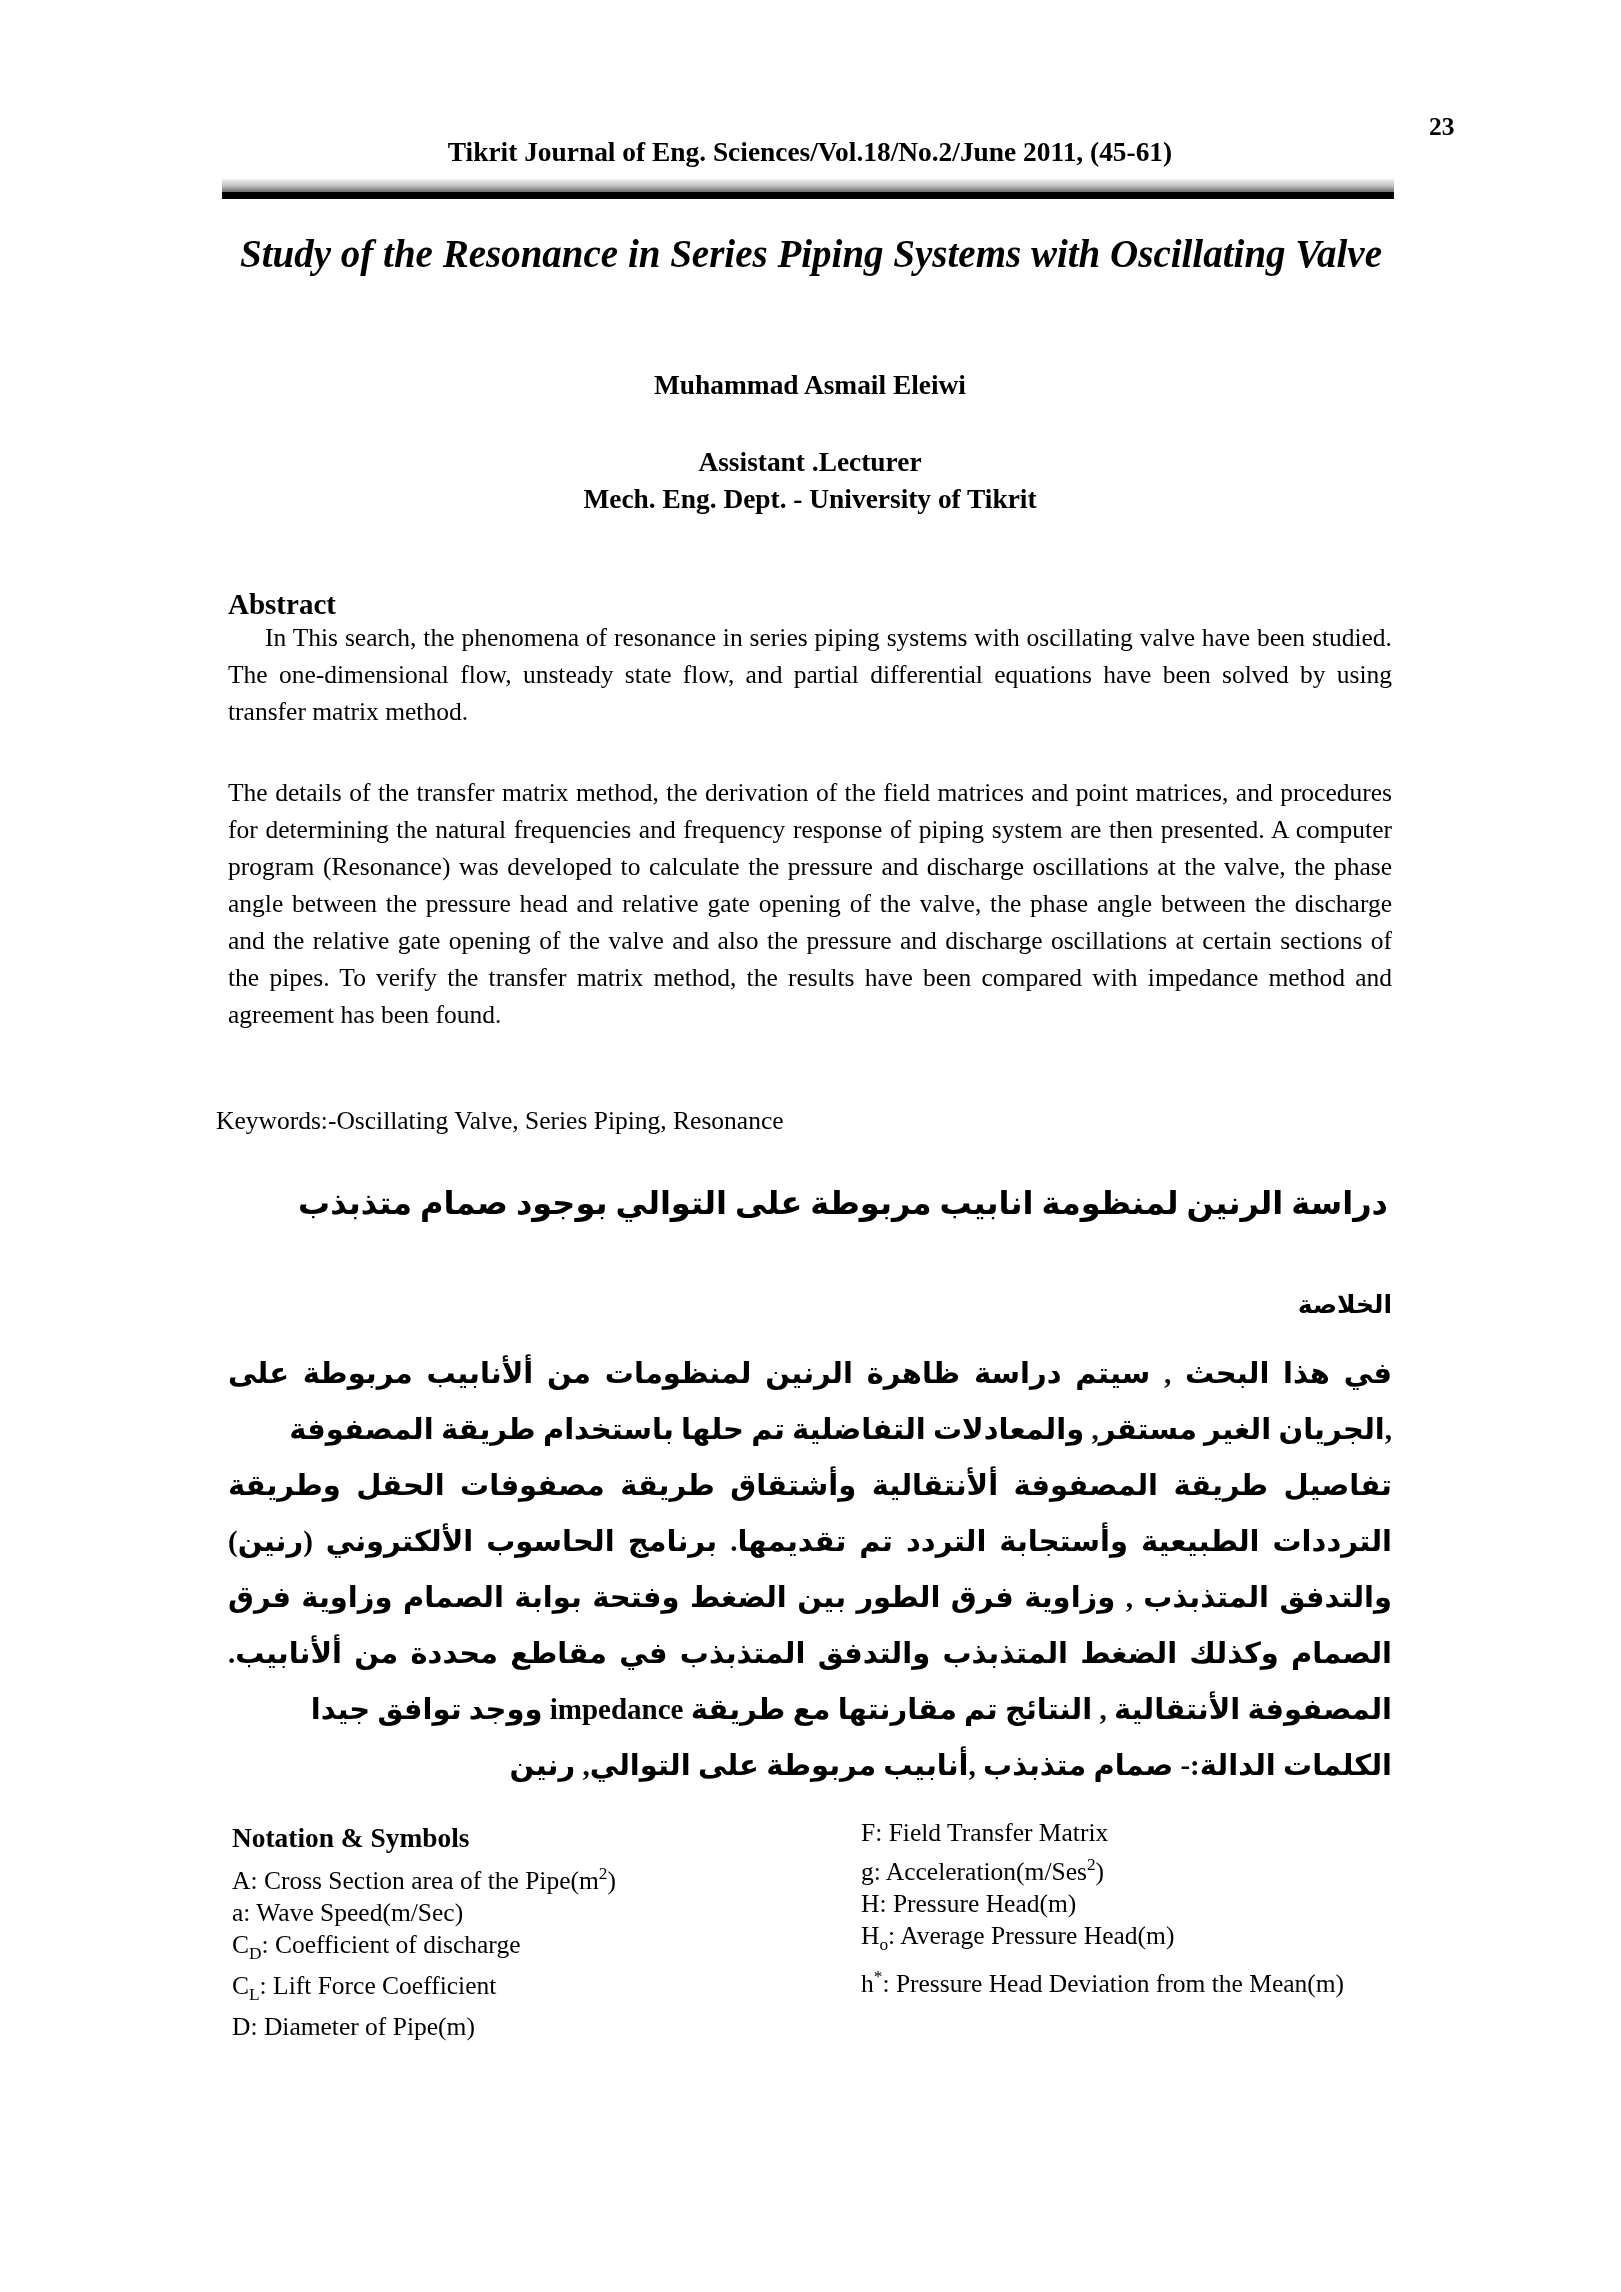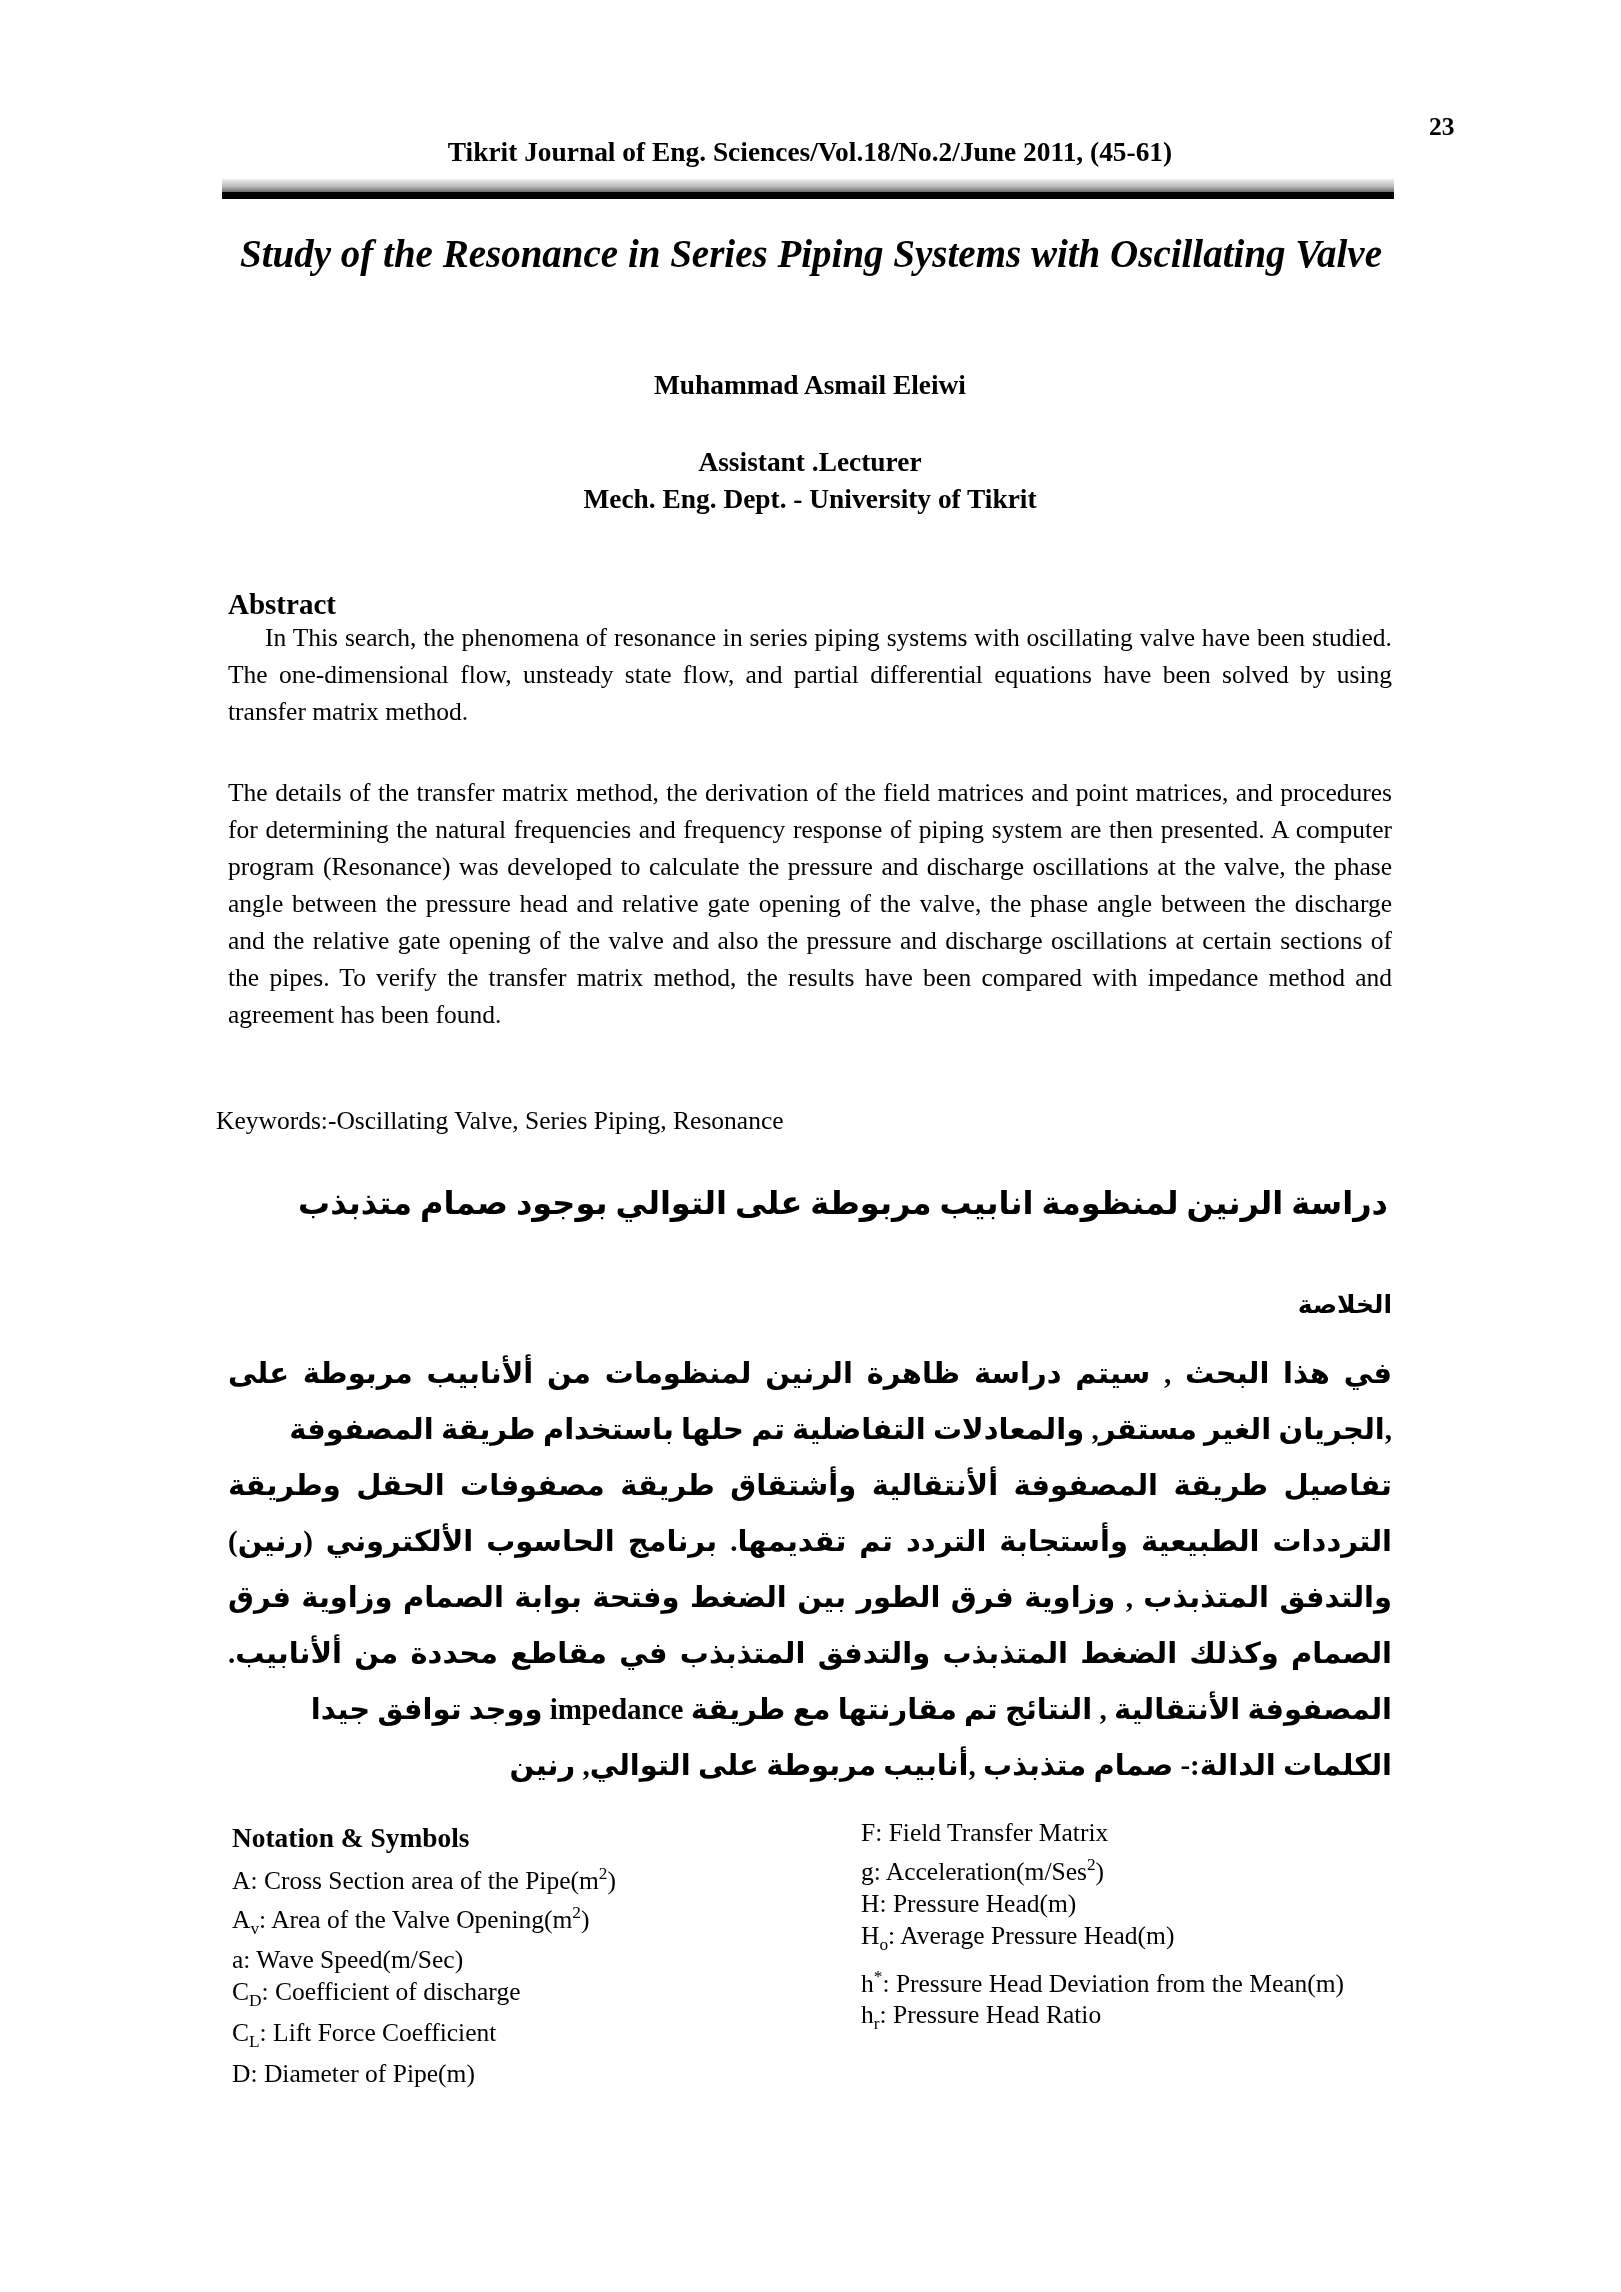--- a/index.html
+++ b/index.html
@@ -101,33 +101,31 @@
     <div class="ar-line just">والتدفق المتذبذب , وزاوية فرق الطور بين الضغط وفتحة بوابة الصمام وزاوية فرق الطور بين التدفق وفتحة بوابة</div>
     <div class="ar-line just">الصمام وكذلك الضغط  المتذبذب والتدفق المتذبذب في مقاطع محددة من ألأنابيب. للتحقق من استخدام طريقة</div>
     <div class="ar-line end">المصفوفة الأنتقالية , النتائج تم مقارنتها مع طريقة impedance ووجد توافق جيدا بينهما .</div>
     <div class="ar-line end">الكلمات الدالة:- صمام متذبذب ,أنابيب مربوطة على التوالي, رنين</div>
   </div>
 
   <div class="abs notation-left">
     <div class="notation-head">Notation &amp; Symbols</div>
     <div>
         <div class="sym-row"><span>A</span><span>: Cross Section area of the Pipe(m</span><span class="sup">2</span><span>)</span></div>
-        <div class="sym-row"><span>A</span><span class="sub">v</span><span>: Area of the Valve Opening(m</span><span class="sup">2</span><span>)</span></div>
         <div class="sym-row"><span>a</span><span>: Wave Speed(m/Sec)</span></div>
         <div class="sym-row"><span>C</span><span class="sub">D</span><span>: Coefficient of discharge</span></div>
         <div class="sym-row"><span>C</span><span class="sub">L</span><span>: Lift Force Coefficient</span></div>
         <div class="sym-row"><span>D</span><span>: Diameter of Pipe(m)</span></div>
       </div>
   </div>
 
   <div class="abs notation-right">
     <div>
         <div class="sym-row"><span>F</span><span>: Field Transfer Matrix</span></div>
         <div class="sym-row"><span>g</span><span>: Acceleration(m/Ses</span><span class="sup">2</span><span>)</span></div>
         <div class="sym-row"><span>H</span><span>: Pressure Head(m)</span></div>
         <div class="sym-row"><span>H</span><span class="sub">o</span><span>: Average Pressure Head(m)</span></div>
         <div class="sym-row"><span>h</span><span class="sup">*</span><span>: Pressure Head Deviation from the Mean(m)</span></div>
-        <div class="sym-row"><span>h</span><span class="sub">r</span><span>: Pressure Head Ratio</span></div>
       </div>
   </div>
 
 </div>
 
 
 </body></html>

